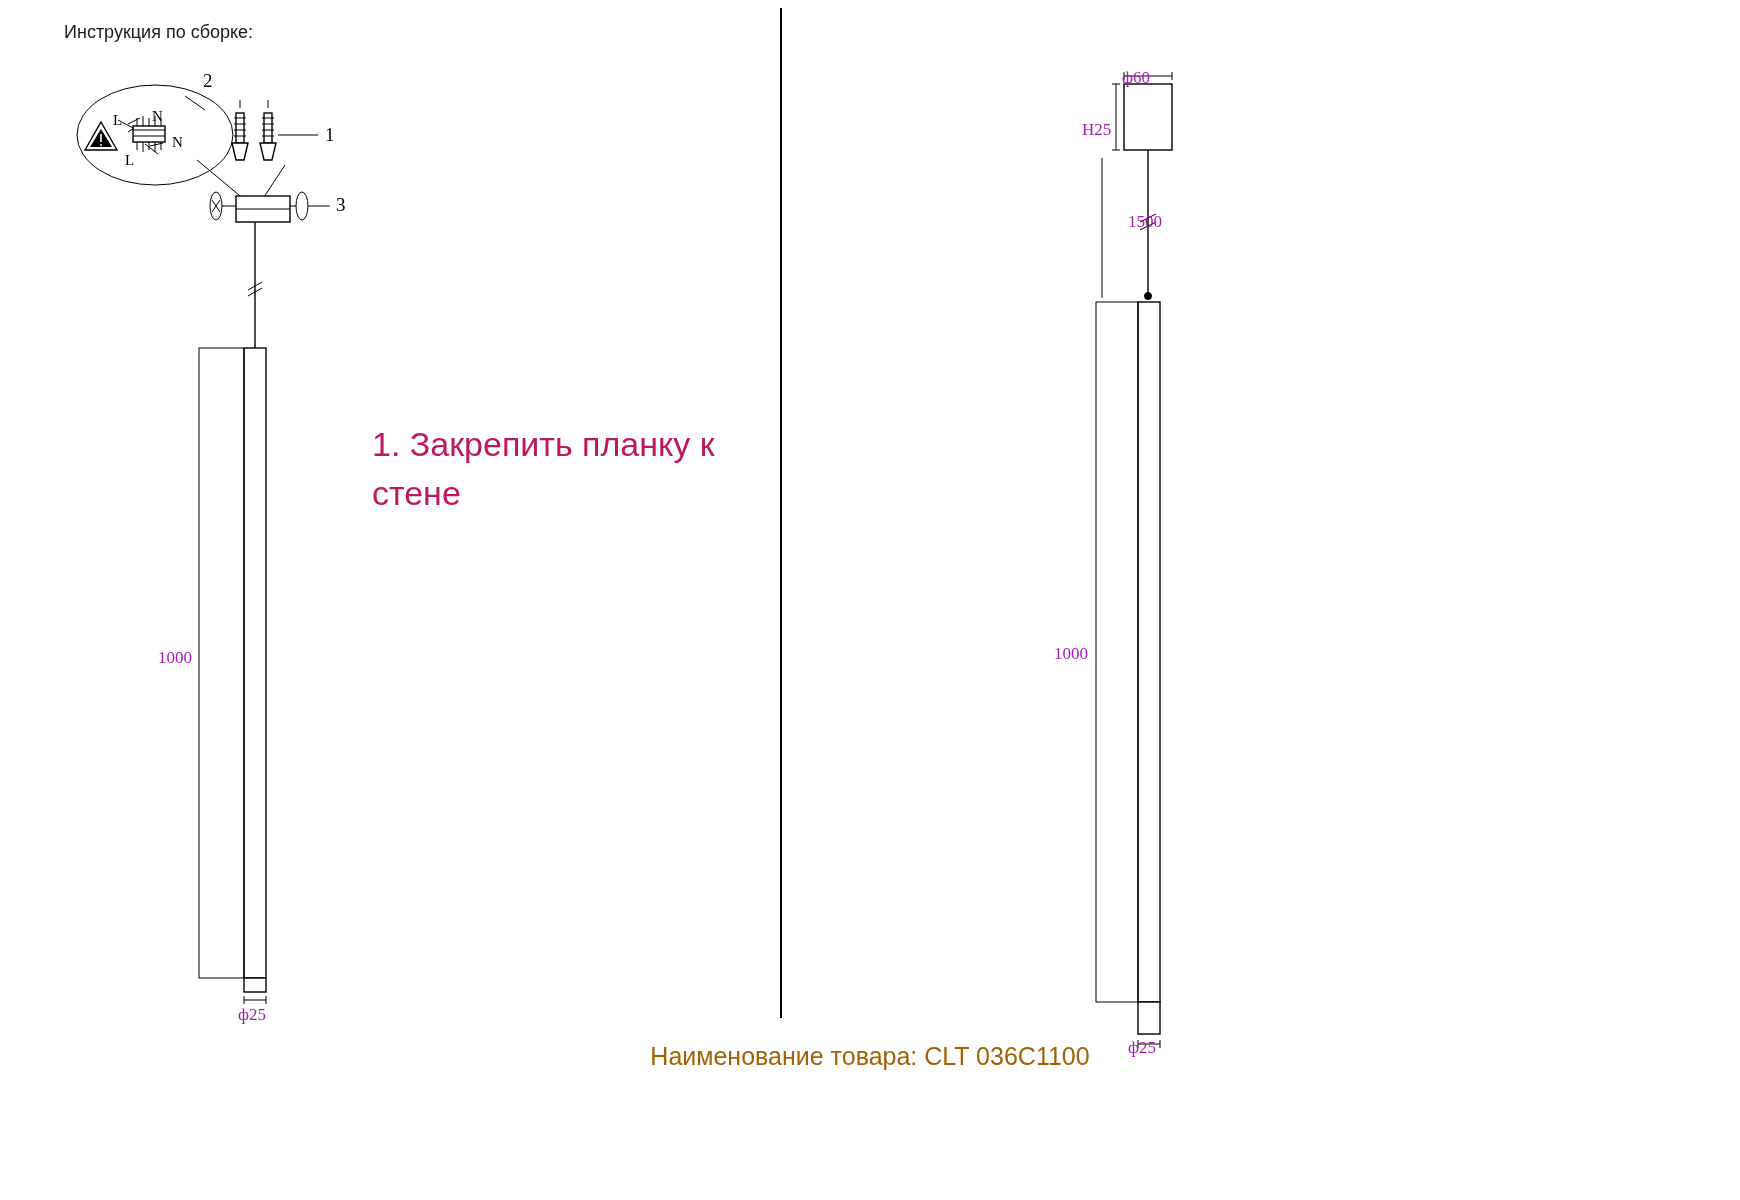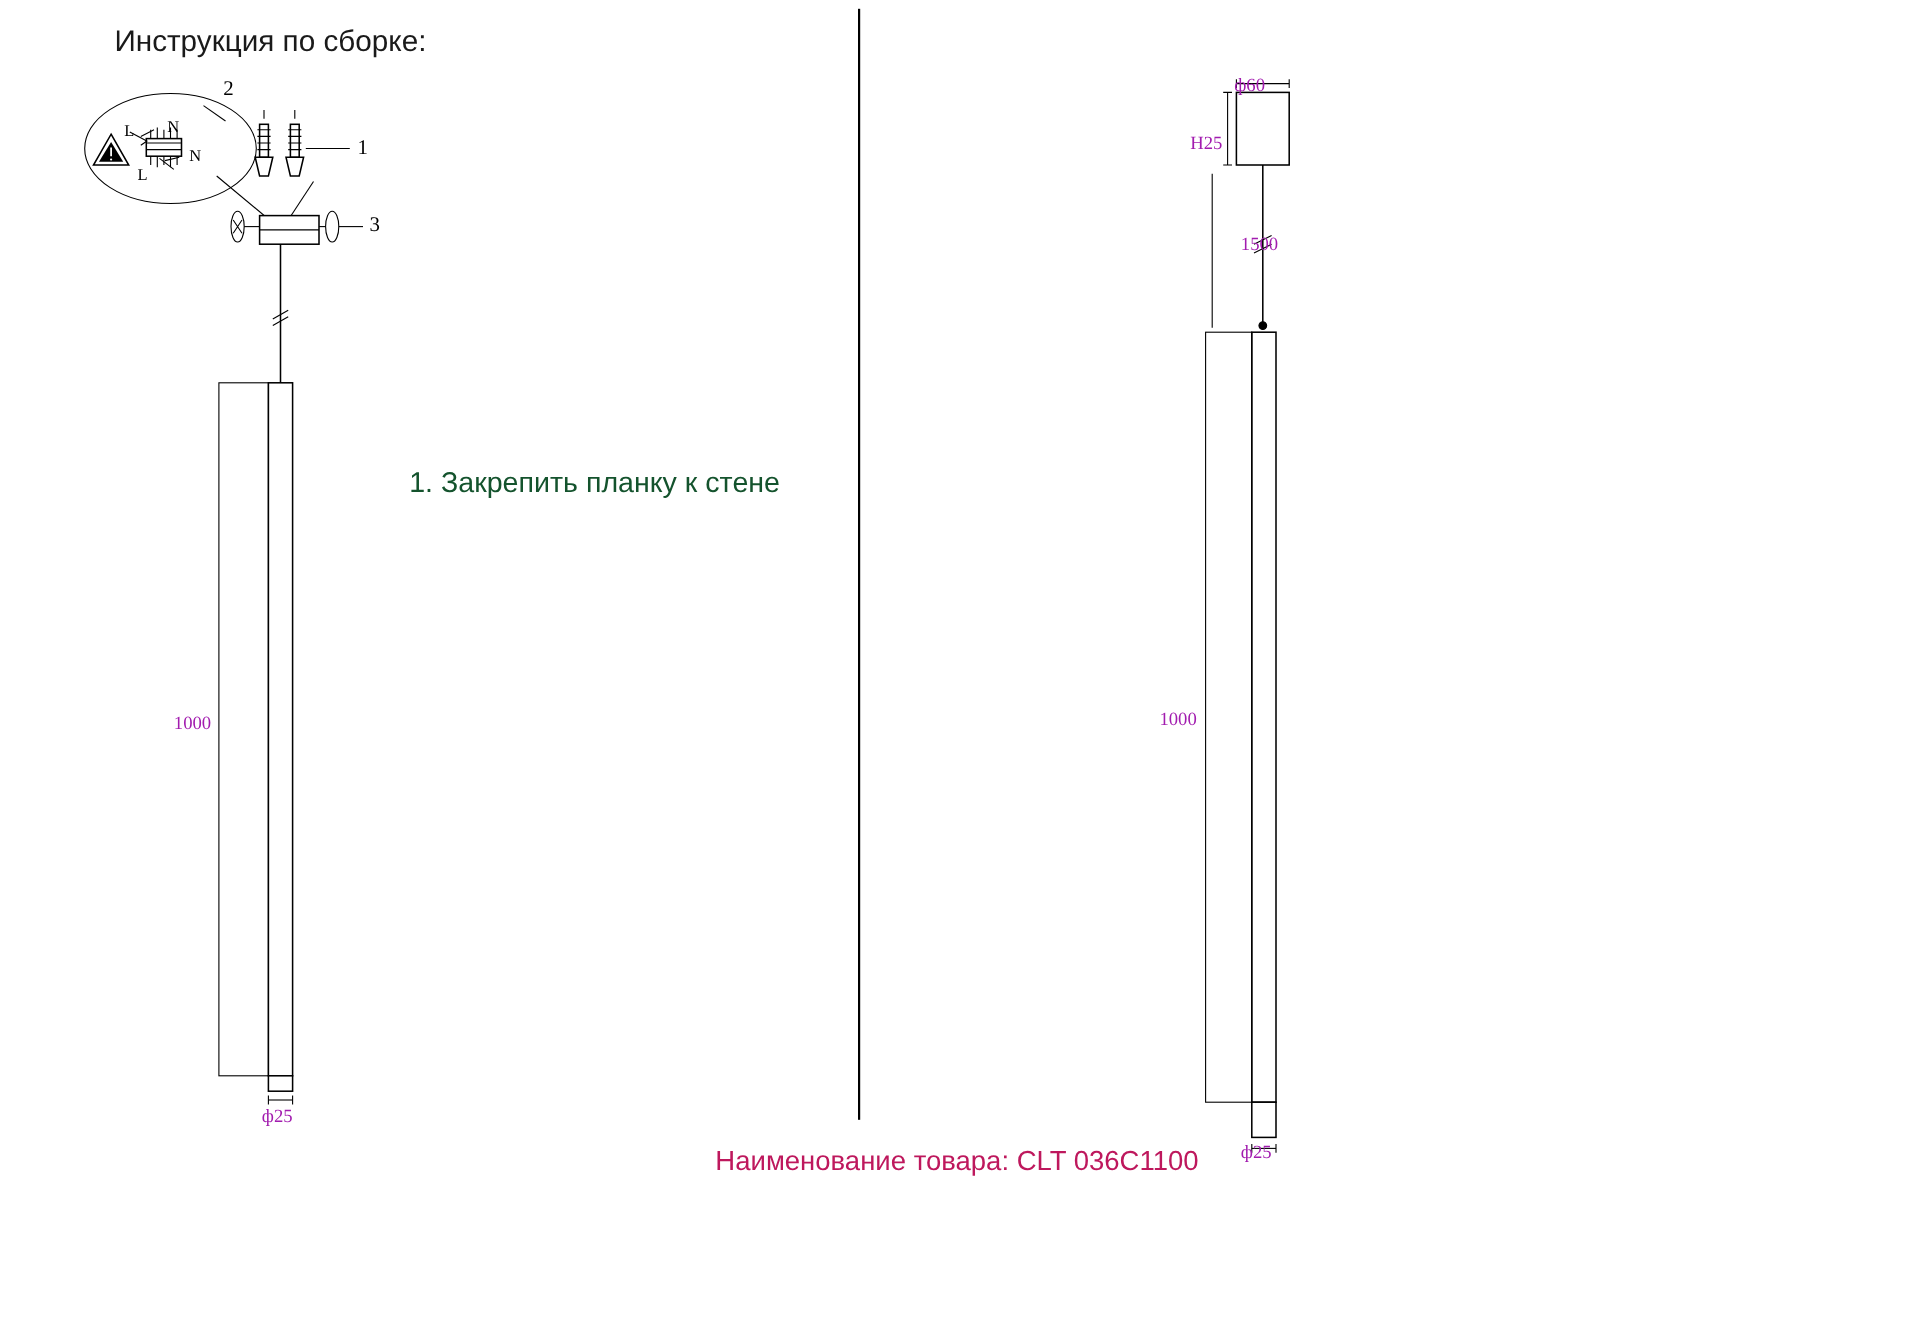--- a/index.html
+++ b/index.html
@@ -14,58 +14,57 @@
   #page {
     position: relative;
     width: 1740px;
     height: 1200px;
     background: #ffffff;
     overflow: hidden;
   }
   .heading {
     position: absolute;
     font-family: "Liberation Sans", sans-serif;
-    font-size: 27px;
+    font-size: 18px;
     color: #1a1a1a;
     white-space: nowrap;
-    margin-left: 40px;
   }
   #heading-left { left: 64px; top: 22px; }
   #heading-right { left: 798px; top: 22px; }
 
   #divider {
     position: absolute;
     left: 780px;
     top: 8px;
     width: 2px;
     height: 1010px;
     background: #000000;
   }
 
   .step {
     position: absolute;
     font-family: "Liberation Sans", sans-serif;
-    font-size: 26px;
-    color: #14532d;
+    font-size: 34px;
+    color: #be185d;
     line-height: 1.45;
     width: 370px;
   }
   #step-1 { left: 372px; top: 420px; }
   #step-2 { left: 372px; top: 576px; }
   #step-3 { left: 372px; top: 676px; }
 
   #footer {
     position: absolute;
     left: 0;
     top: 1042px;
     width: 100%;
     text-align: center;
     font-family: "Liberation Sans", sans-serif;
     font-size: 25px;
-    color: #be185d;
+    color: #a16207;
   }
 
   .dim {
     position: absolute;
     font-family: "Liberation Serif", serif;
     font-size: 17px;
     color: #a21caf;
     white-space: nowrap;
   }
   .callout {

